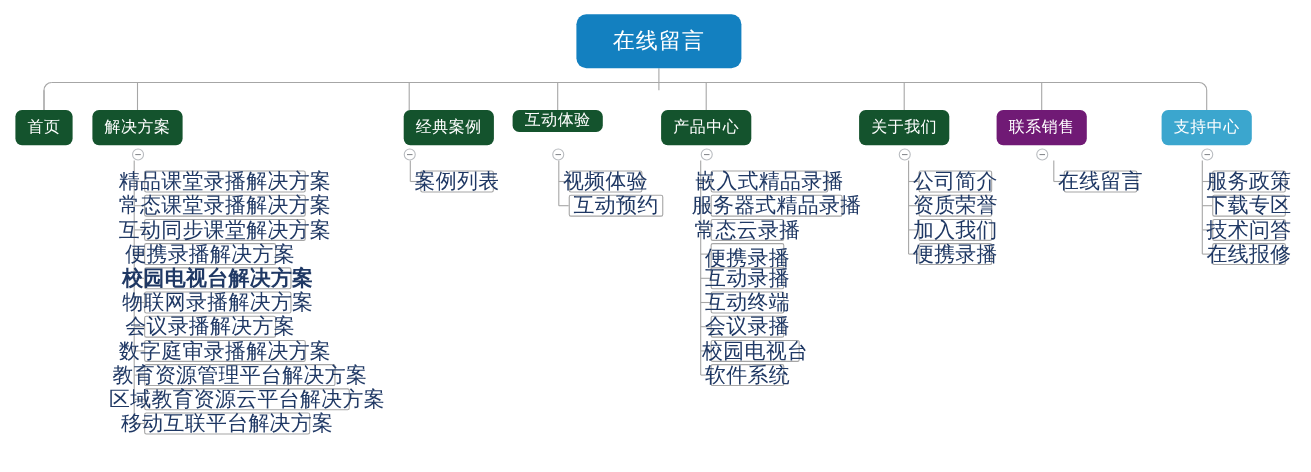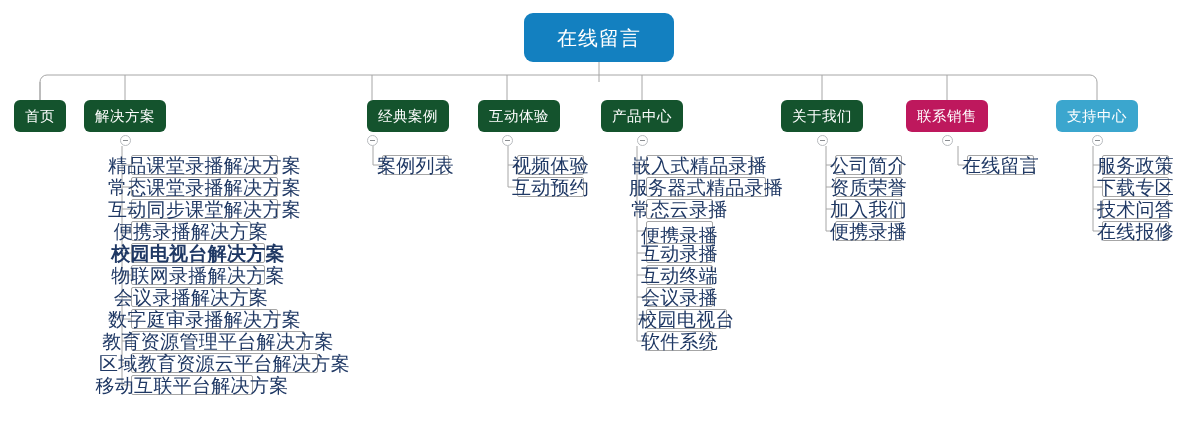--- a/index.html
+++ b/index.html
@@ -43,21 +43,21 @@
   }
   
   .node.lvl2 {
     background: #14532d;
     color: #ffffff;
     border-radius: 6px;
     font-size: 14.5px;
     letter-spacing: .5px;
   }
   
-  .node.lvl2.tint-a { background: #be185d; }
+  .node.lvl2.tint-a { background: #701a75; }
   .node.lvl2.tint-b { background: #3ba6ce; }
 
   
   .node.leaf {
     background: #ffffff;
     color: #1f3864;
     border: 1px solid #a6a6a6;
     border-radius: 2px;
     font-size: 19px;
     padding: 0 5px;
@@ -144,28 +144,28 @@
       <div class="node leaf" style="left: 131px; top: 155px; width: 147px; height: 20px;">精品课堂录播解决方案</div>
       <div class="node leaf" style="left: 131px; top: 177px; width: 147px; height: 20px;">常态课堂录播解决方案</div>
       <div class="node leaf" style="left: 131px; top: 199px; width: 147px; height: 20px;">互动同步课堂解决方案</div>
       <div class="node leaf" style="left: 131px; top: 221px; width: 120px; height: 20px;">便携录播解决方案</div>
       <div class="node leaf" style="left: 131px; top: 243px; width: 134px; height: 20px; font-weight: bold;">校园电视台解决方案</div>
       <div class="node leaf" style="left: 131px; top: 265px; width: 134px; height: 20px;">物联网录播解决方案</div>
       <div class="node leaf" style="left: 131px; top: 287px; width: 120px; height: 20px;">会议录播解决方案</div>
       <div class="node leaf" style="left: 131px; top: 309px; width: 147px; height: 20px;">数字庭审录播解决方案</div>
       <div class="node leaf" style="left: 131px; top: 331px; width: 174px; height: 20px;">教育资源管理平台解决方案</div>
       <div class="node leaf" style="left: 131px; top: 353px; width: 187px; height: 20px;">区域教育资源云平台解决方案</div>
-      <div class="node leaf" style="left: 131px; top: 375px; width: 122px; height: 20px;">移动互联平台解决方案</div>
+      <div class="node leaf" style="left: 131px; top: 375px; width: 151px; height: 20px;">移动互联平台解决方案</div>
       <div class="node lvl2" style="left: 331px; top: 100px; width: 82px; height: 32px; margin-left: 36px;">经典案例</div>
       <div class="toggle" style="left: 366.5px; top: 135px;"></div>
       <div class="node leaf" style="left: 382px; top: 155px; width: 67px; height: 20px;">案例列表</div>
-      <div class="node lvl2" style="left: 478px; top: 100px; width: 82px; height: 32px; text-align: center;">互动体验</div>
+      <div class="node lvl2" style="left: 466px; top: 100px; width: 82px; height: 20px; text-align: center;">互动体验</div>
       <div class="toggle" style="left: 501.5px; top: 135px;"></div>
       <div class="node leaf" style="left: 517px; top: 155px; width: 67px; height: 20px;">视频体验</div>
-      <div class="node leaf" style="left: 517px; top: 177px; width: 67px; height: 20px;">互动预约</div>
+      <div class="node leaf" style="left: 517px; top: 177px; width: 86px; height: 20px;">互动预约</div>
       <div class="node lvl2" style="left: 601px; top: 100px; width: 82px; height: 32px;">产品中心</div>
       <div class="toggle" style="left: 636.5px; top: 135px;"></div>
       <div class="node leaf" style="left: 646px; top: 155px; width: 107px; height: 20px;">嵌入式精品录播</div>
       <div class="node leaf" style="left: 646px; top: 177px; width: 120px; height: 20px;">服务器式精品录播</div>
       <div class="node leaf" style="left: 646px; top: 199px; width: 67px; height: 20px;">常态云录播</div>
       <div class="node leaf" style="left: 646px; top: 221px; width: 67px; height: 28px;">便携录播</div>
       <div class="node leaf" style="left: 646px; top: 243px; width: 67px; height: 20px;">互动录播</div>
       <div class="node leaf" style="left: 646px; top: 265px; width: 67px; height: 20px;">互动终端</div>
       <div class="node leaf" style="left: 646px; top: 287px; width: 67px; height: 20px;">会议录播</div>
       <div class="node leaf" style="left: 646px; top: 309px; width: 81px; height: 20px;">校园电视台</div>

